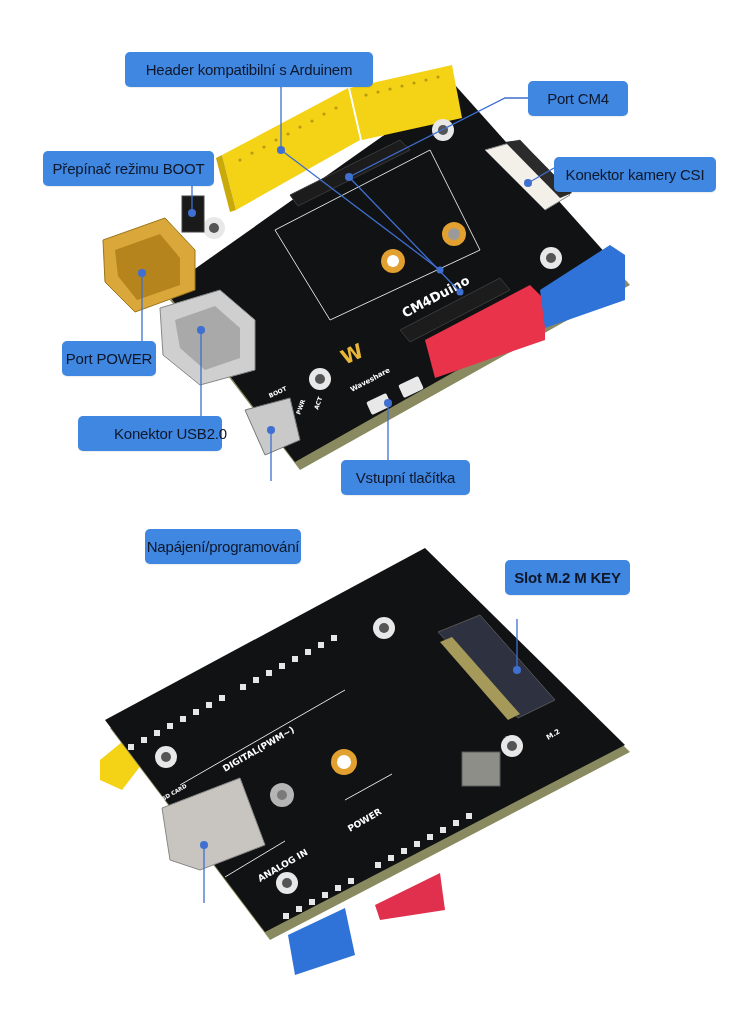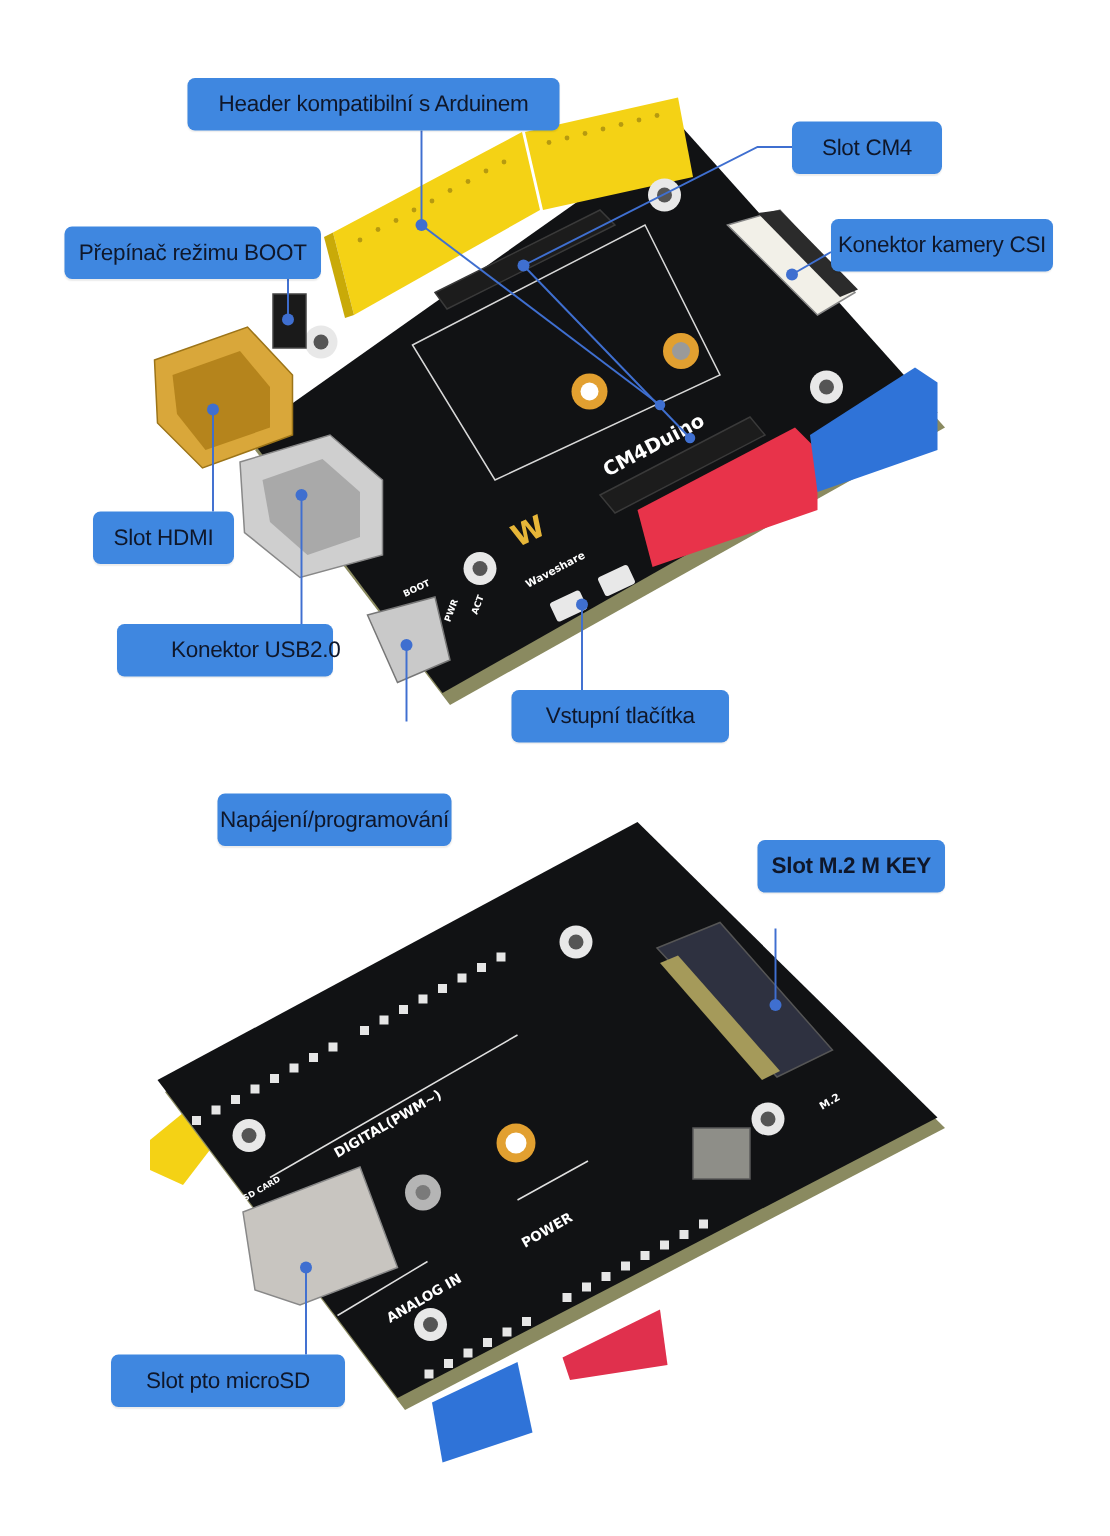--- a/index.html
+++ b/index.html
@@ -231,31 +231,30 @@
       <circle cx="388" cy="403" r="4"></circle>
       <circle cx="517" cy="670" r="4"></circle>
       <circle cx="204" cy="845" r="4"></circle>
       <circle cx="460" cy="292" r="3.5"></circle>
       <circle cx="440" cy="270" r="3.5"></circle>
     </g>
   </svg>
 
   <div class="callout" style="left:125px; top:52px; width:248px;">Header kompatibilní s Arduinem</div>
 
-  <div class="callout" style="left:528px; top:81px; width:100px;">Slot CM4</div>
+  <div class="callout" style="left:528px; top:81px; width:100px;">Port CM4</div>
 
   <div class="callout" style="left:43px; top:135px; width:171px;margin-top:16px;">Přepínač režimu BOOT</div>
 
-  <div class="callout" style="left:554px; top:146px; width:148px;">Konektor kamery CSI</div>
-
-  <div class="callout" style="left:62px; top:341px; width:94px;">Slot HDMI</div>
+  <div class="callout" style="left:554px; top:157px; width:162px;">Konektor kamery CSI</div>
+
+  <div class="callout" style="left:62px; top:341px; width:94px;">Port POWER</div>
 
   <div class="callout" style="left:78px; top:416px; width:144px;padding-left:36px;">Konektor USB2.0</div>
 
-  <div class="callout" style="left:341px; top:460px; width:145px;">Vstupní tlačítka</div>
+  <div class="callout" style="left:341px; top:460px; width:129px;">Vstupní tlačítka</div>
 
   <div class="callout" style="left:145px; top:481px; width:156px;margin-top:48px;">Napájení/programování</div>
 
   <div class="callout" style="left:505px; top:560px; width:125px;font-weight:bold;">Slot M.2 M KEY</div>
 
-  <div class="callout" style="left:74px; top:903px; width:156px;">Slot pto microSD</div>
 
 </div>
 
 </body></html>

